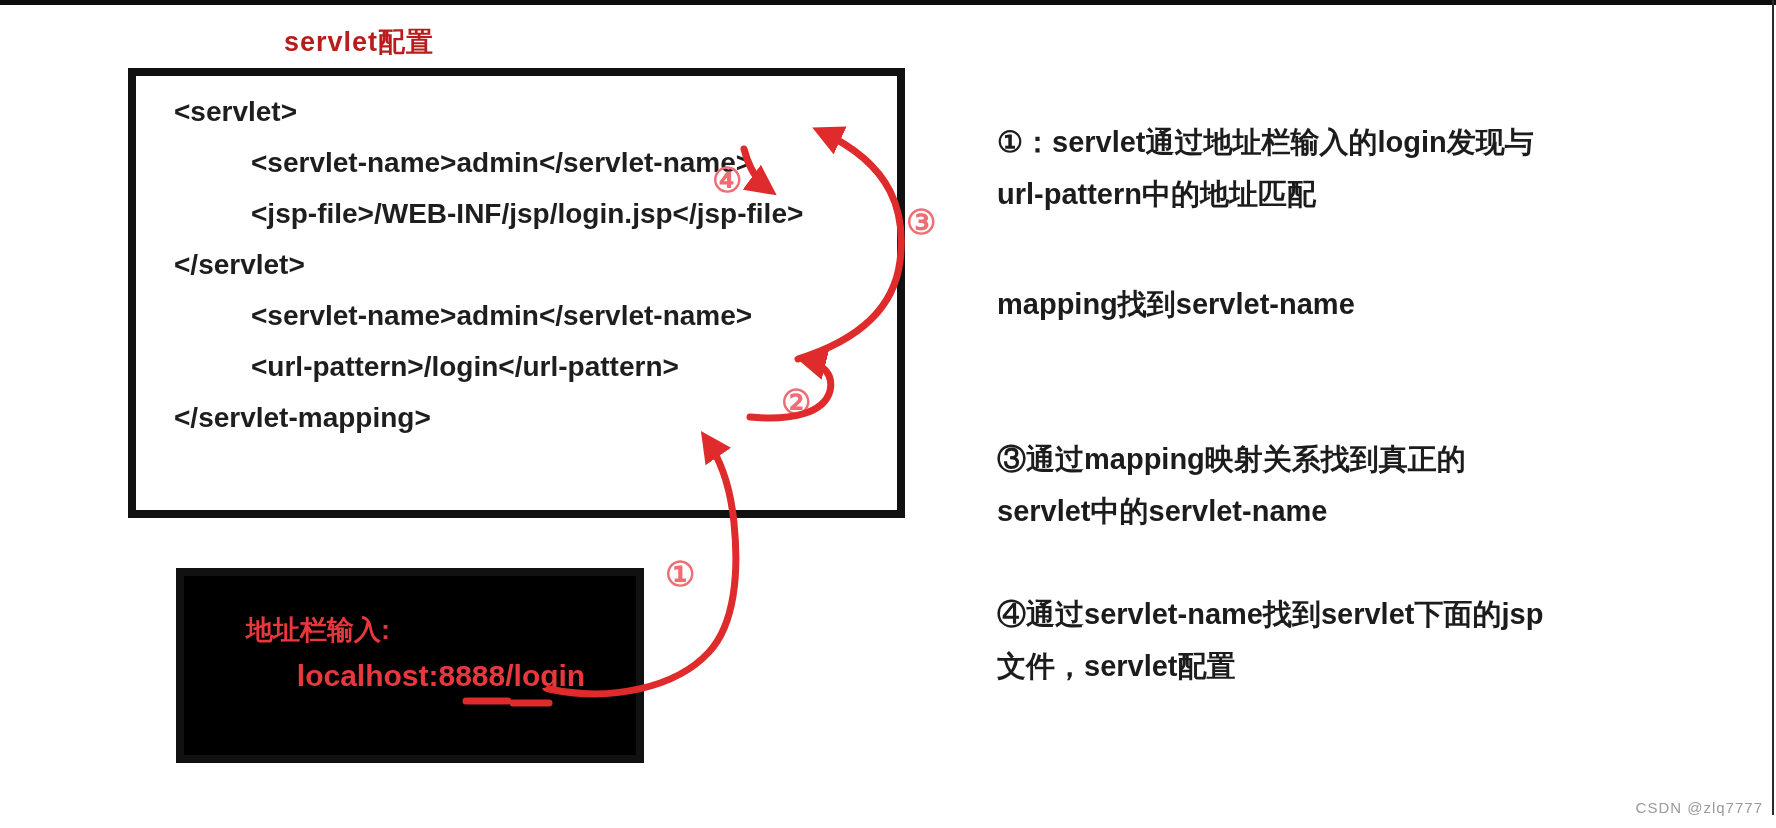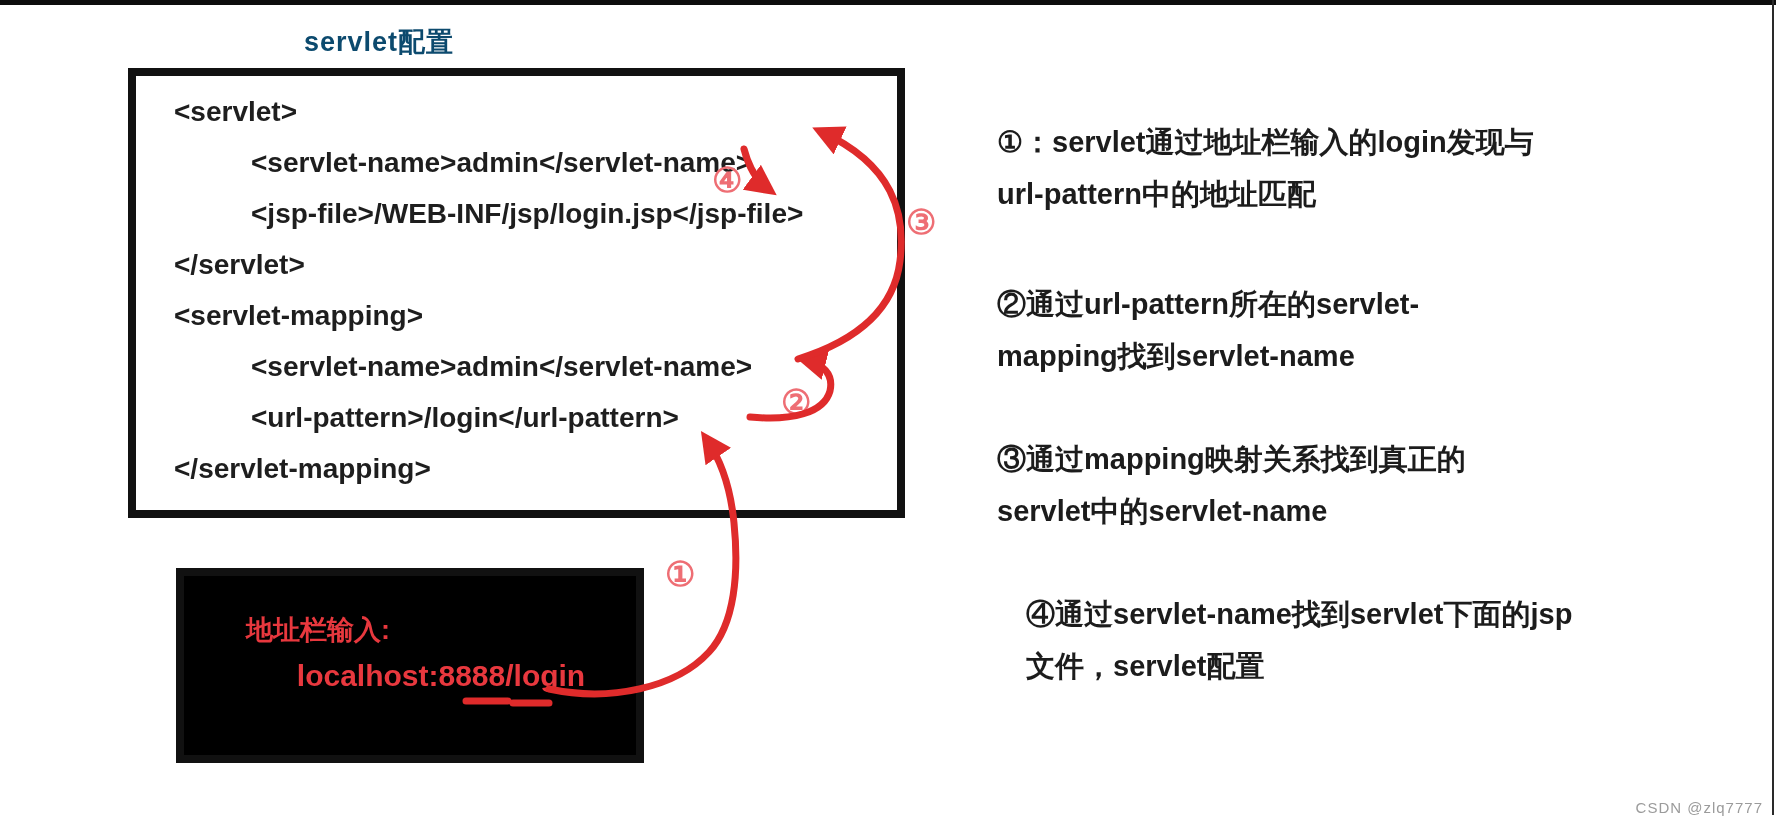--- a/index.html
+++ b/index.html
@@ -7,21 +7,21 @@
     width:1776px;height:828px;position:relative;overflow:hidden;
     background:#ffffff;
     font-family:"Liberation Sans", sans-serif;
   }
   
   .frame-top{position:absolute;left:0;top:0;width:1776px;height:5px;background:#0d0d0d;}
   .frame-right{position:absolute;right:2px;top:0;width:2px;height:815px;background:#2a2a2a;}
 
   .title{
     position:absolute;left:284px;top:24px;
-    font-size:27px;font-weight:bold;color:#0c4a6e;letter-spacing:1px;margin-left:20px;
+    font-size:27px;font-weight:bold;color:#b91c1c;letter-spacing:1px;
   }
 
   .code-box{
     position:absolute;left:128px;top:68px;width:723px;height:424px;
     border:8px solid #111111;background:#ffffff;
     padding:10px 0 0 38px;
   }
   .code-line{
     font-size:28px;font-weight:bold;color:#1e1e1e;
     line-height:51px;white-space:pre;letter-spacing:0px;
@@ -35,21 +35,21 @@
   }
   .addr-label{font-size:27px;font-weight:bold;color:#e8383e;line-height:40px;}
   .addr-url{font-size:30px;font-weight:bold;color:#e8383e;line-height:52px;text-align:center;}
 
   .notes{position:absolute;left:997px;top:0;width:640px;}
   .note{position:absolute;left:0;width:640px;color:#1c1c1c;}
   .note-line{font-size:29px;font-weight:bold;line-height:52px;white-space:nowrap;}
   .note.p1{top:116px;}
   .note.p2{top:278px;}
   .note.p3{top:433px;}
-  .note.p4{top:588px;margin-left:29px;}
+  .note.p4{top:588px;}
 
   .circ{
     position:absolute;
     font-size:34px;line-height:34px;color:#ee6e74;font-weight:bold;
   }
   .circ.c1{left:665px;top:557px;}
   .circ.c2{left:781px;top:385px;}
   .circ.c3{left:906px;top:205px;}
   .circ.c4{left:712px;top:163px;}
 
@@ -66,38 +66,36 @@
 <div class="frame-top"></div>
 <div class="frame-right"></div>
 
 <div class="title">servlet配置</div>
 
 <div class="code-box">
   <div class="code-line">&lt;servlet&gt;</div>
   <div class="code-line ind">&lt;servlet-name&gt;admin&lt;/servlet-name&gt;</div>
   <div class="code-line ind">&lt;jsp-file&gt;/WEB-INF/jsp/login.jsp&lt;/jsp-file&gt;</div>
   <div class="code-line">&lt;/servlet&gt;</div>
-  <div class="code-line">&lt;servlet-mapping&gt;</div>
   <div class="code-line ind">&lt;servlet-name&gt;admin&lt;/servlet-name&gt;</div>
   <div class="code-line ind">&lt;url-pattern&gt;/login&lt;/url-pattern&gt;</div>
   <div class="code-line">&lt;/servlet-mapping&gt;</div>
 </div>
 
 <div class="address-box">
   <div class="addr-label">地址栏输入:</div>
   <div class="addr-url">localhost:8888/login</div>
 </div>
 
 <div class="notes">
   <div class="note p1">
     <div class="note-line">①：servlet通过地址栏输入的login发现与</div>
     <div class="note-line">url-pattern中的地址匹配</div>
   </div>
   <div class="note p2">
-    <div class="note-line">②通过url-pattern所在的servlet-</div>
     <div class="note-line">mapping找到servlet-name</div>
   </div>
   <div class="note p3">
     <div class="note-line">③通过mapping映射关系找到真正的</div>
     <div class="note-line">servlet中的servlet-name</div>
   </div>
   <div class="note p4">
     <div class="note-line">④通过servlet-name找到servlet下面的jsp</div>
     <div class="note-line">文件，servlet配置</div>
   </div>

